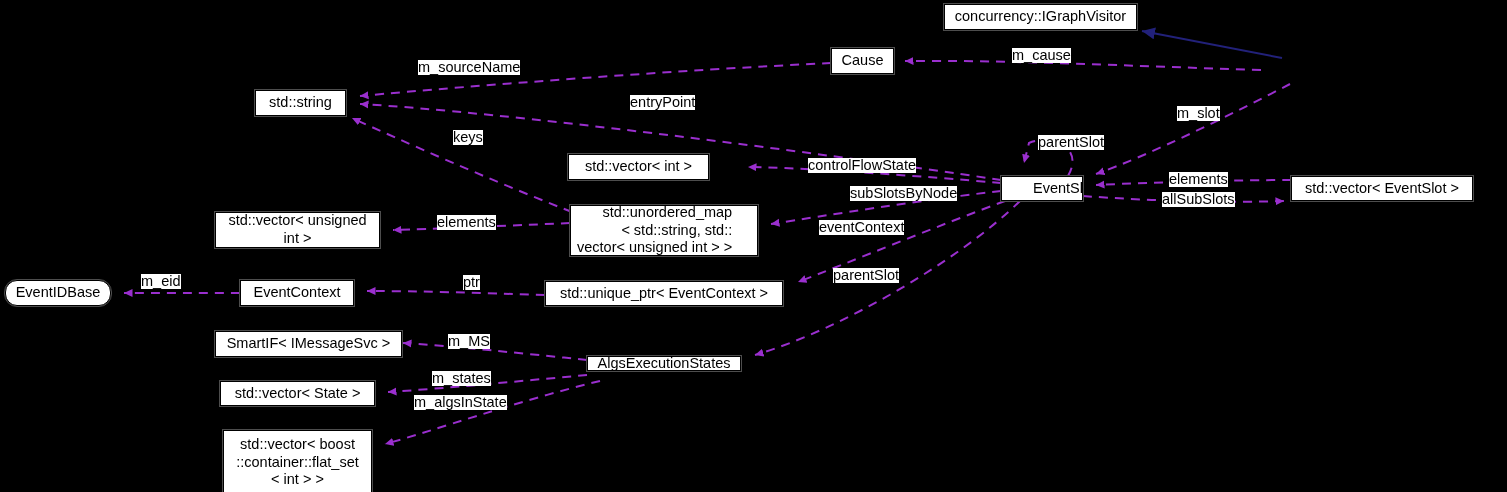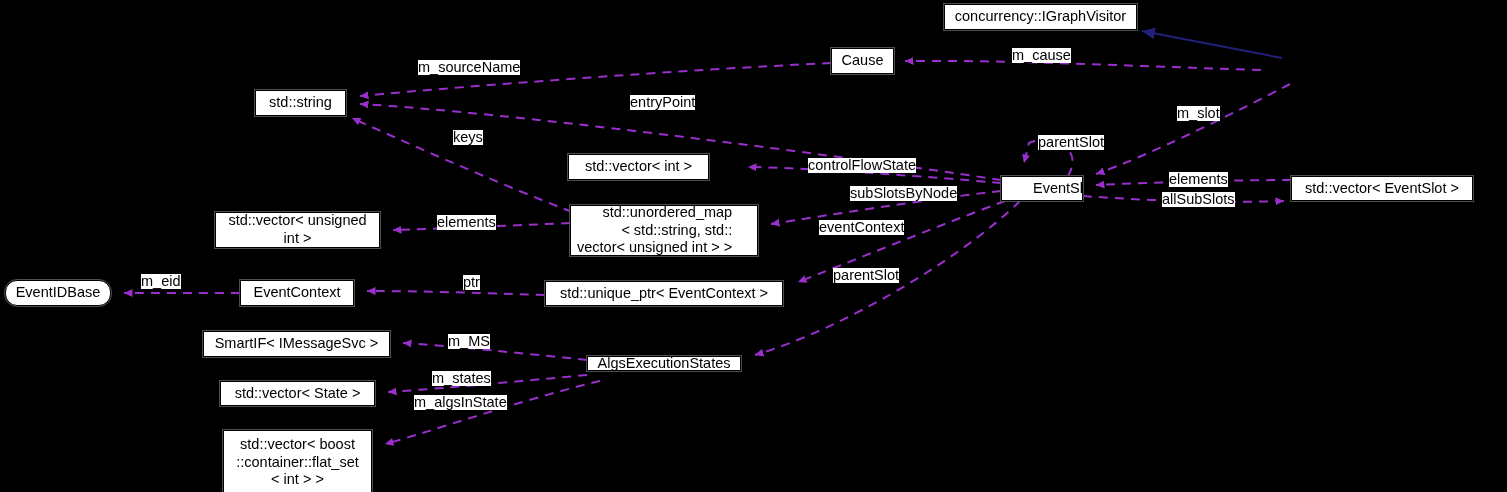--- a/index.html
+++ b/index.html
@@ -153,21 +153,21 @@
   </div>
 
   <div class="node" style="left:240px;top:280px;width:114px;height:26px;">
     <span>EventContext</span>
   </div>
 
   <div class="node" style="left:545px;top:281px;width:238px;height:25px;">
     <span>std::unique_ptr&lt; EventContext &gt;</span>
   </div>
 
-  <div class="node" style="left:203px;top:331px;width:187px;height:26px;">
+  <div class="node" style="left:215px;top:331px;width:187px;height:26px;">
     <span>SmartIF&lt; IMessageSvc &gt;</span>
   </div>
 
   <div class="node" style="left:587px;top:356px;width:154px;height:15px;">
     <span>AlgsExecutionStates</span>
   </div>
 
   <div class="node" style="left:220px;top:381px;width:155px;height:25px;">
     <span>std::vector&lt; State &gt;</span>
   </div>

